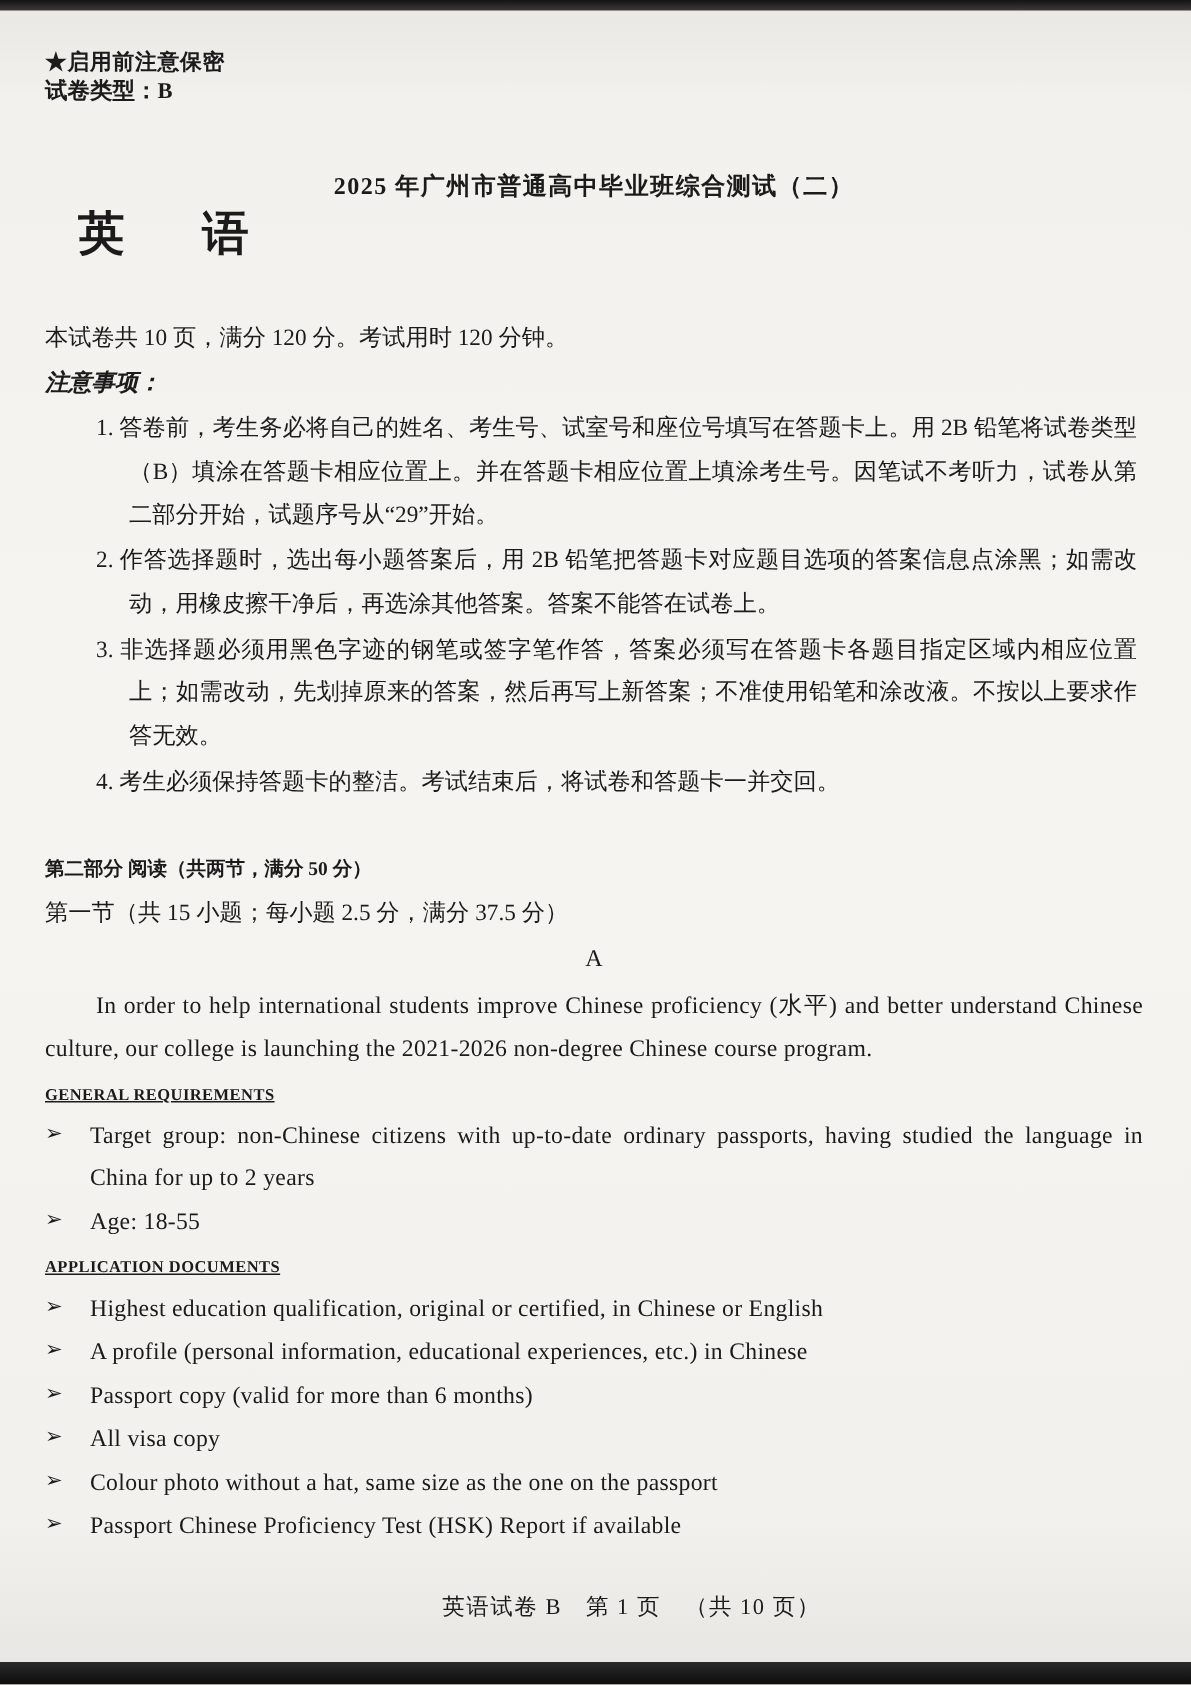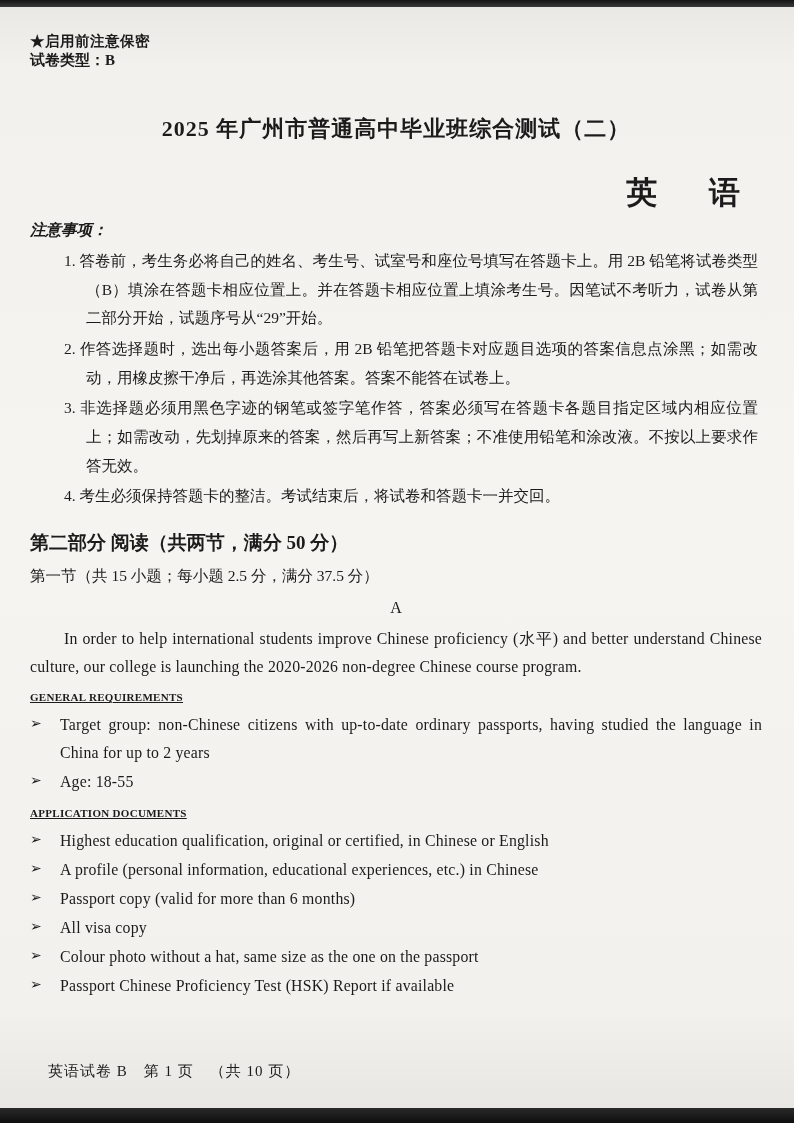--- a/index.html
+++ b/index.html
@@ -31,47 +31,47 @@
     align-items: baseline;
     margin-top: 6px;
     padding: 0 2px 0 0;
     flex-direction: column;
   }
   .security { font-weight: bold; font-size: 14.5px; letter-spacing: 0.5px; }
   .paper-type { font-weight: bold; font-size: 15px; padding-right: 116px; }
   .exam-title {
     text-align: center;
     font-weight: bold;
-    font-size: 22px;
+    font-size: 16px;
     margin-top: 44px;
     letter-spacing: 1px;
   }
   .subject-title {
-    text-align: right;
+    text-align: left;
     font-weight: bold;
     font-size: 31px;
-    margin-top: 28px;
+    margin-top: 0;
     letter-spacing: 22px;
     text-indent: 22px;
   }
   .exam-info { font-size: 15.5px; margin-top: 36px; line-height: 1.7; }
   .notes-heading { font-size: 15.5px; font-weight: bold; margin-top: 6px; font-style: italic; }
   .notes { margin-top: 6px; margin-left: 34px; margin-right: 4px; }
   .note-item {
     font-size: 15.5px;
     line-height: 1.85;
     text-align: justify;
     padding-left: 22px;
     text-indent: -22px;
     margin-bottom: 2px;
   }
   .section-heading {
     font-weight: bold;
-    font-size: 19px;
-    margin-top: 19px;
+    font-size: 13px;
+    margin-top: 34px;
   }
   .subsection-heading { font-size: 15.5px; margin-top: 10px; }
   .reading-instructions { font-size: 15.5px; margin-top: 10px; margin-left: 36px; }
   .passage-label {
     text-align: center;
     font-size: 16px;
     margin-top: 12px;
     font-family: "Liberation Serif", serif;
   }
   .passage-paragraph {
@@ -100,53 +100,54 @@
   .bullet-glyph {
     flex: 0 0 26px;
     font-size: 14px;
     padding-top: 1px;
   }
   .bullet-text { flex: 1; text-align: justify; padding-left: 4px; }
   .footer {
     position: absolute;
     bottom: 42px;
     left: 0; right: 0;
-    text-align: left;
+    text-align: center;
     font-size: 15px;
     letter-spacing: 1px;
     margin-left: 48px;
   }
 </style>
 </head>
 <body>
 
 <div class="page">
 
   <div class="header-row">
     <span class="security">★启用前注意保密</span>
     <span class="paper-type">试卷类型：B</span>
   </div>
 
   <div class="exam-title">2025 年广州市普通高中毕业班综合测试（二）</div>
   <div class="subject-title">英 语</div>
 
+  <div class="exam-info">本试卷共 10 页，满分 120 分。考试用时 120 分钟。</div>
   <div class="notes-heading">注意事项：</div>
 
   <div class="notes">
     <div class="note-item">1. 答卷前，考生务必将自己的姓名、考生号、试室号和座位号填写在答题卡上。用 2B 铅笔将试卷类型（B）填涂在答题卡相应位置上。并在答题卡相应位置上填涂考生号。因笔试不考听力，试卷从第二部分开始，试题序号从“29”开始。</div>
     <div class="note-item">2. 作答选择题时，选出每小题答案后，用 2B 铅笔把答题卡对应题目选项的答案信息点涂黑；如需改动，用橡皮擦干净后，再选涂其他答案。答案不能答在试卷上。</div>
     <div class="note-item">3. 非选择题必须用黑色字迹的钢笔或签字笔作答，答案必须写在答题卡各题目指定区域内相应位置上；如需改动，先划掉原来的答案，然后再写上新答案；不准使用铅笔和涂改液。不按以上要求作答无效。</div>
     <div class="note-item">4. 考生必须保持答题卡的整洁。考试结束后，将试卷和答题卡一并交回。</div>
   </div>
 
   <div class="section-heading">第二部分 阅读（共两节，满分 50 分）</div>
   <div class="subsection-heading">第一节（共 15 小题；每小题 2.5 分，满分 37.5 分）</div>
 
   <div class="passage-label">A</div>
-  <div class="passage-paragraph">In order to help international students improve Chinese proficiency (水平) and better understand Chinese culture, our college is launching the 2020-2026 non-degree Chinese course program.</div>
+  <div class="passage-paragraph">In order to help international students improve Chinese proficiency (水平) and better understand Chinese culture, our college is launching the 2021-2026 non-degree Chinese course program.</div>
 
   <div class="en-heading">GENERAL REQUIREMENTS</div>
   <div class="bullet-list">
     <div class="bullet-item">
       <span class="bullet-glyph">➢</span>
       <span class="bullet-text">Target group: non-Chinese citizens with up-to-date ordinary passports, having studied the language in China for up to 2 years</span>
     </div>
     <div class="bullet-item">
       <span class="bullet-glyph">➢</span>
       <span class="bullet-text">Age: 18-55</span>

